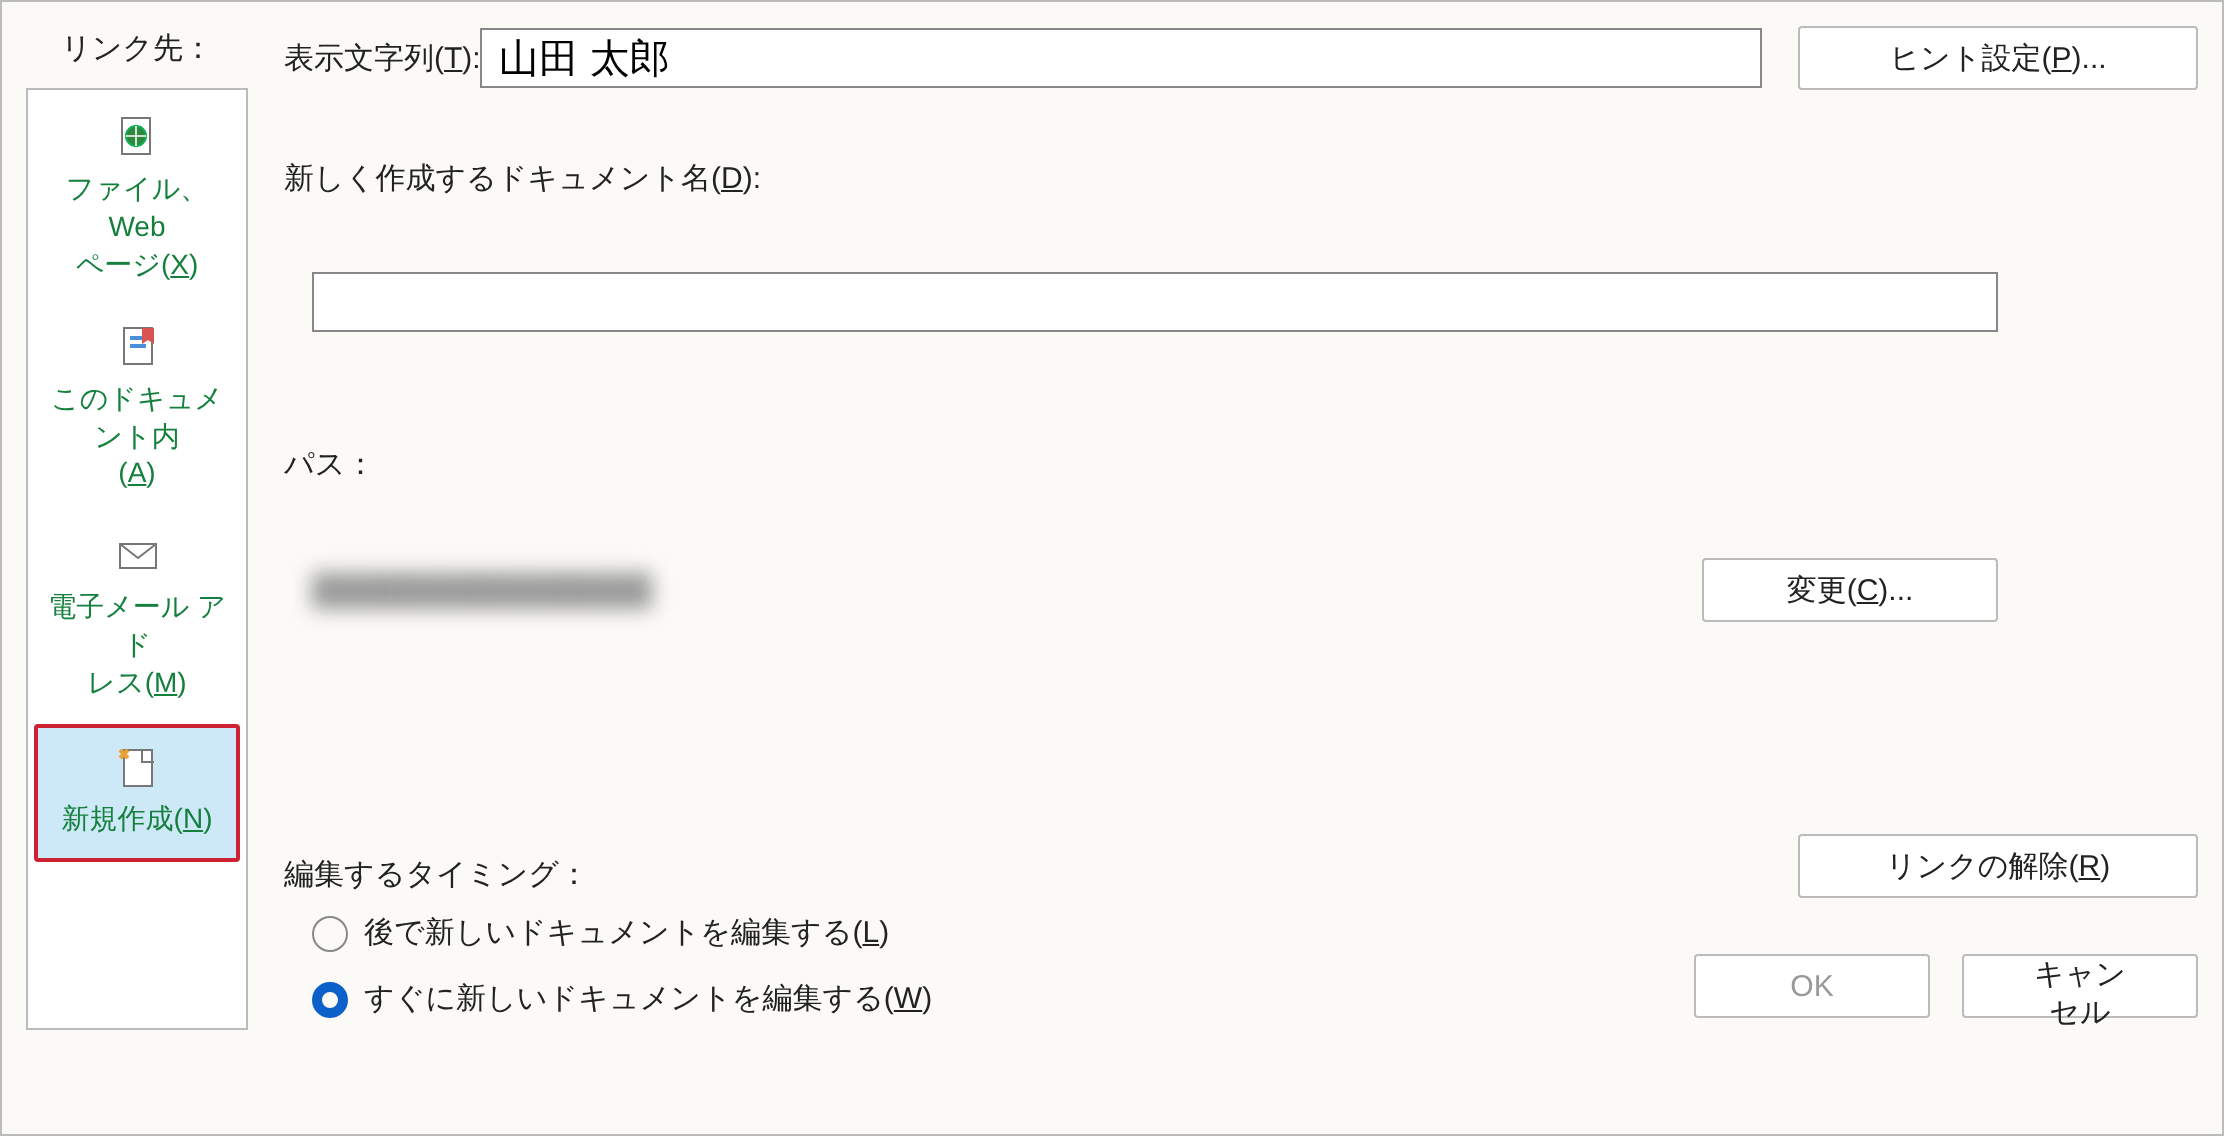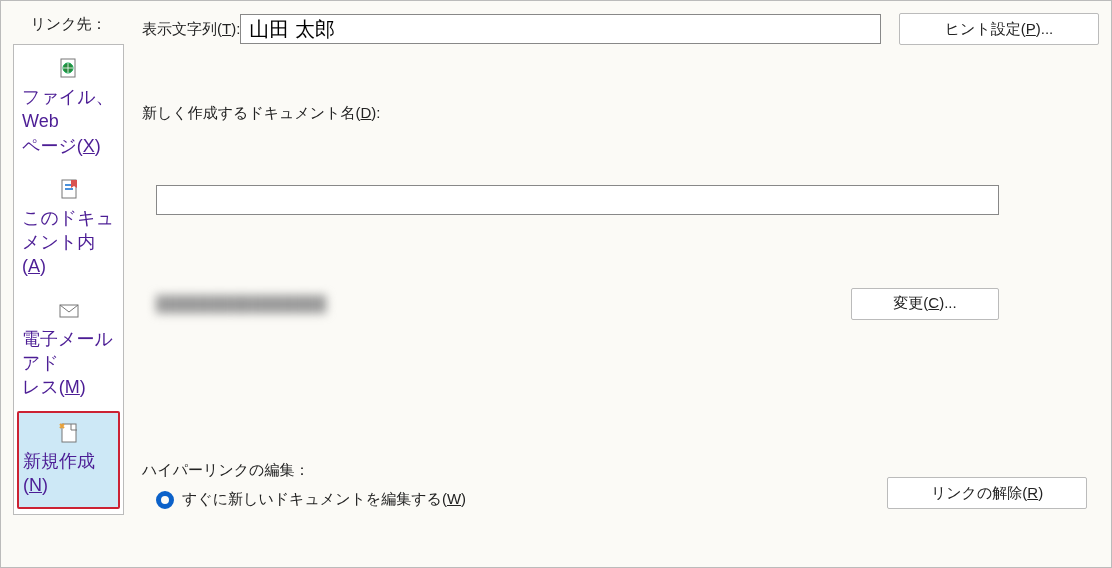--- a/index.html
+++ b/index.html
@@ -6,40 +6,40 @@
   body { margin: 0; background: #fff; }
   .window { width: 1112px; height: 568px; border: 1px solid #bbb; background: #fbfaf6; position: relative; }
   .titlebar { height: 40px; display: flex; align-items: center; padding: 0 12px; font-size: 15px; color: #222; }
   .titlebar .title { flex: 1; }
   .titlebar .help-icon, .titlebar .close-icon { width: 44px; text-align: center; font-size: 18px; color: #333; cursor: pointer; }
   .titlebar .close-icon { font-size: 18px; }
   .body { display: flex; height: calc(100% - 40px); padding: 8px 12px 12px 12px; }
   .sidebar { width: 111px; display: flex; flex-direction: column; }
   .sidebar-label { text-align: center; font-size: 15px; color: #222; padding: 6px 0 10px 0; }
   .sidebar-items { border: 1px solid #bbb; background: #fff; flex: 1; padding: 3px; }
-  .side-item { padding: 8px 4px 10px 4px; font-size: 18px; color: #4c1d95; cursor: pointer; border: 1px solid transparent; }
+  .side-item { text-align: center; padding: 8px 4px 10px 4px; font-size: 14px; color: #15803d; cursor: pointer; border: 1px solid transparent; }
   .side-item.selected { background: #cde8f6; border: 2px solid #c23; border-radius: 2px; }
   .side-item .icon { display: block; margin: 0 auto 4px auto; width: 24px; height: 24px; }
   .side-item .lbl { line-height: 1.35; }
   .main { flex: 1; padding: 4px 0 0 18px; display: flex; flex-direction: column; position: relative; font-size: 15px; color: #222; justify-content: space-between; }
   .text-input { flex: 1; height: 30px; border: 1px solid #888; background: #fff; padding: 2px 8px; font-size: 20px; }
   .btn { height: 32px; padding: 0 32px; border: 1px solid #bbb; background: #fff; font-size: 15px; color: #222; cursor: pointer; border-radius: 2px; }
   .btn.disabled { color: #999; }
   .top-row { display: flex; gap: 18px; }
   .top-row .left { flex: 1; display: flex; align-items: center; }
   .section-lbl { margin: 8px 0 6px 0; }
   .doc-input-wrap { padding-left: 14px; padding-right: 100px; margin-bottom: 18px; }
   .path-row { display: flex; align-items: center; }
   .path-row .path-val { flex: 1; margin-left: 14px; filter: blur(5px); color: #999; }
   .path-btn-wrap { margin-right: 100px; }
   .timing { margin-top: 78px; }
   .radio-row { display: flex; align-items: center; margin: 6px 0 2px 14px; cursor: pointer; padding: 4px 0;}
   .radio-outer { width: 18px; height: 18px; border-radius: 50%; border: 1.5px solid #888; margin-right: 8px; display: flex; align-items: center; justify-content: center; }
   .radio-row.selected .radio-outer { border: 5px solid #0b61c9; }
-  .bottom-area { position: absolute; right: 12px; bottom: 6px; display: flex; flex-direction: column; align-items: flex-end; gap: 28px; }
+  .bottom-area { position: absolute; right: 0; bottom: 6px; display: flex; flex-direction: column; align-items: flex-end; gap: 28px; }
   .ok-cancel { display: flex; gap: 16px; }
   .ok-cancel .btn { width: 118px; }
   .remove-link .btn { width: 200px; }
   u { text-decoration: underline; }
   svg { display: block; }
 </style>
 </head>
 <body>
 
 <div class="window">
@@ -103,36 +103,45 @@
           <input class="text-input" type="text" value="山田 太郎" style="">
         </div>
         <button class="btn" style="width:200px">ヒント設定(<u>P</u>)...</button>
       </div>
 
       <div class="section-lbl" style="margin-top:4px">新しく作成するドキュメント名(<u>D</u>):</div>
       <div class="doc-input-wrap">
         <input class="text-input" type="text" style="width: 100%;" value="">
       </div>
 
+      <div class="section-lbl">パス：</div>
       <div class="path-row">
         <span class="path-val">████████████████</span>
         <span class="path-btn-wrap">
           <button class="btn" style="width:148px">変更(<u>C</u>)...</button>
         </span>
       </div>
 
       <div class="timing">
-        <div class="section-lbl">ハイパーリンクの編集：</div>
+        <div class="section-lbl">編集するタイミング：</div>
+        <div class="radio-row">
+          <span class="radio-outer"></span>
+          <span>後で新しいドキュメントを編集する(<u>L</u>)</span>
+        </div>
         <div class="radio-row selected">
           <span class="radio-outer"></span>
           <span>すぐに新しいドキュメントを編集する(<u>W</u>)</span>
         </div>
       </div>
 
       <div class="bottom-area">
         <div class="remove-link">
           <button class="btn">リンクの解除(<u>R</u>)</button>
         </div>
+        <div class="ok-cancel">
+          <button class="btn disabled">OK</button>
+          <button class="btn">キャンセル</button>
+        </div>
       </div>
 
     </div>
   </div>
 </div>
 
 </body></html>

